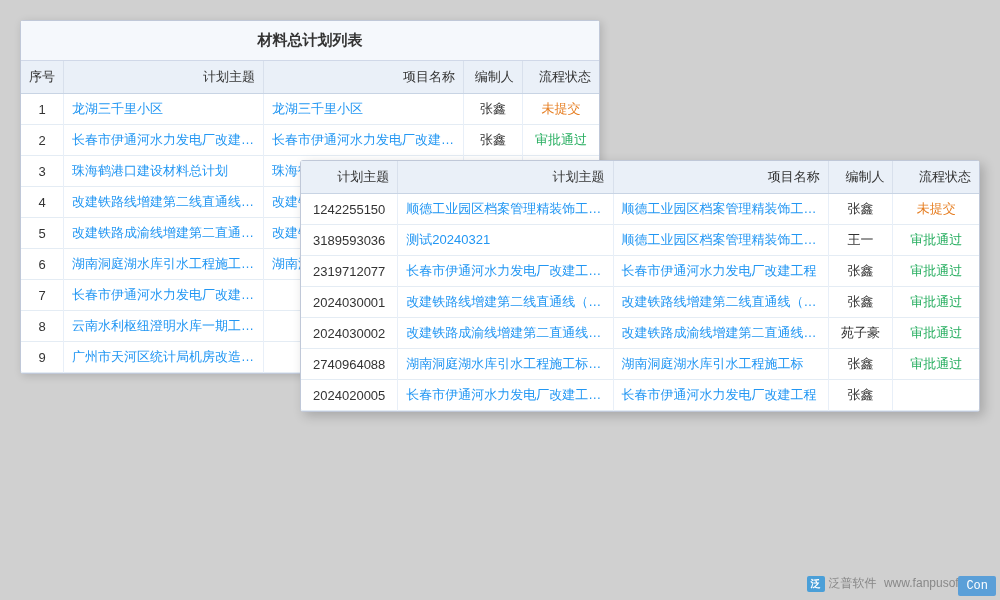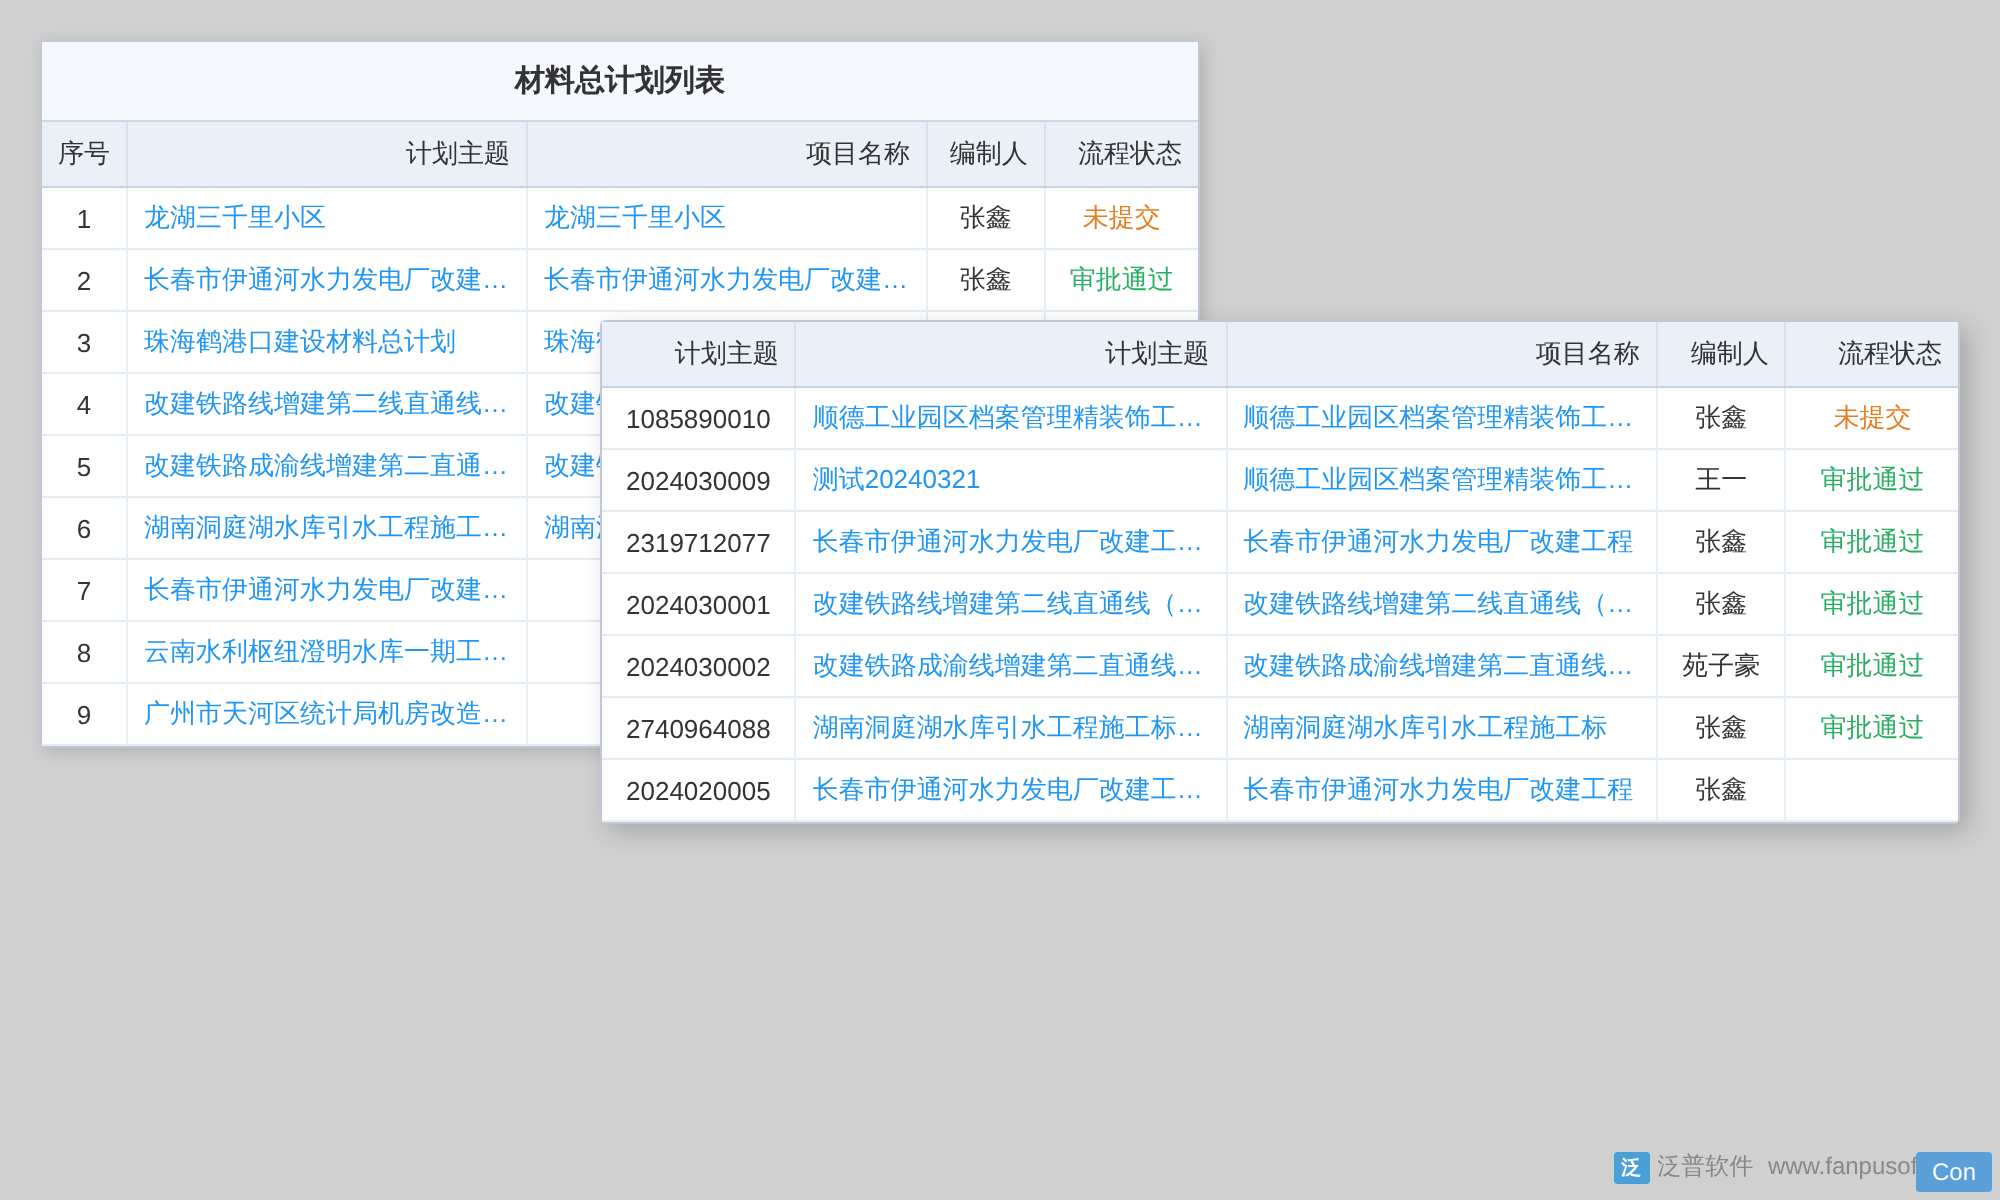--- a/index.html
+++ b/index.html
@@ -145,20 +145,21 @@
     .con-btn {
       position: absolute;
       bottom: 4px;
       right: 4px;
       background: #5a9fd8;
       color: white;
       font-size: 12px;
       padding: 3px 8px;
       border-radius: 2px;
       cursor: pointer;
+      font-family: Liberation Mono, monospace;
     }
   </style>
 </head>
 <body>
 
 <div class="page-wrapper">
 
   <div class="table-container-1">
     <div class="table-title">材料总计划列表</div>
     <table>
@@ -245,28 +246,28 @@
         <tr>
           <th class="t2-col1">计划主题</th>
           <th class="t2-col2">计划主题</th>
           <th class="t2-col3">项目名称</th>
           <th class="t2-col4">编制人</th>
           <th class="t2-col5">流程状态</th>
         </tr>
       </thead>
       <tbody id="table2-body">
       <tr>
-      <td class="td-center">1085890010</td>
+      <td class="td-center">1242255150</td>
       <td class="link-text" style="max-width:200px;overflow:hidden;text-overflow:ellipsis;white-space:nowrap;">顺德工业园区档案管理精装饰工程（...</td>
       <td class="link-text" style="max-width:200px;overflow:hidden;text-overflow:ellipsis;white-space:nowrap;">顺德工业园区档案管理精装饰工程（...</td>
       <td class="td-center">张鑫</td>
       <td class="td-center" style="color:#e67e22">未提交</td>
     </tr>
           <tr>
-      <td class="td-center">2024030009</td>
+      <td class="td-center">3189593036</td>
       <td class="link-text" style="max-width:200px;overflow:hidden;text-overflow:ellipsis;white-space:nowrap;">测试20240321</td>
       <td class="link-text" style="max-width:200px;overflow:hidden;text-overflow:ellipsis;white-space:nowrap;">顺德工业园区档案管理精装饰工程（...</td>
       <td class="td-center">王一</td>
       <td class="td-center" style="color:#27ae60">审批通过</td>
     </tr>
           <tr>
       <td class="td-center">2319712077</td>
       <td class="link-text" style="max-width:200px;overflow:hidden;text-overflow:ellipsis;white-space:nowrap;">长春市伊通河水力发电厂改建工程合...</td>
       <td class="link-text" style="max-width:200px;overflow:hidden;text-overflow:ellipsis;white-space:nowrap;">长春市伊通河水力发电厂改建工程</td>
       <td class="td-center">张鑫</td>

